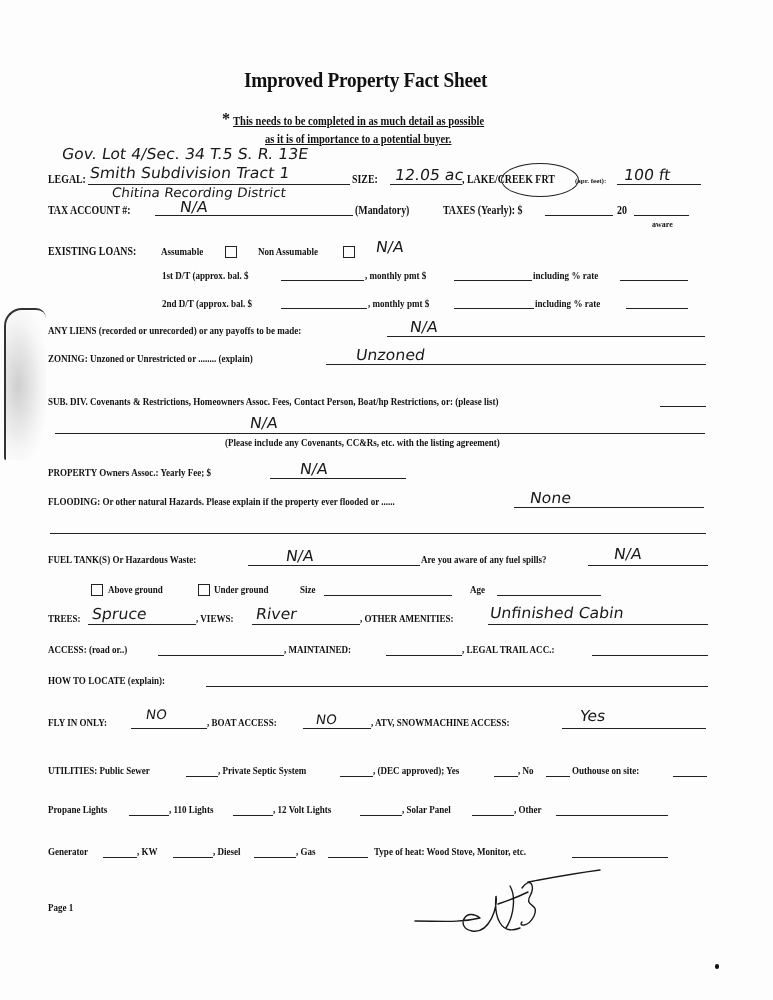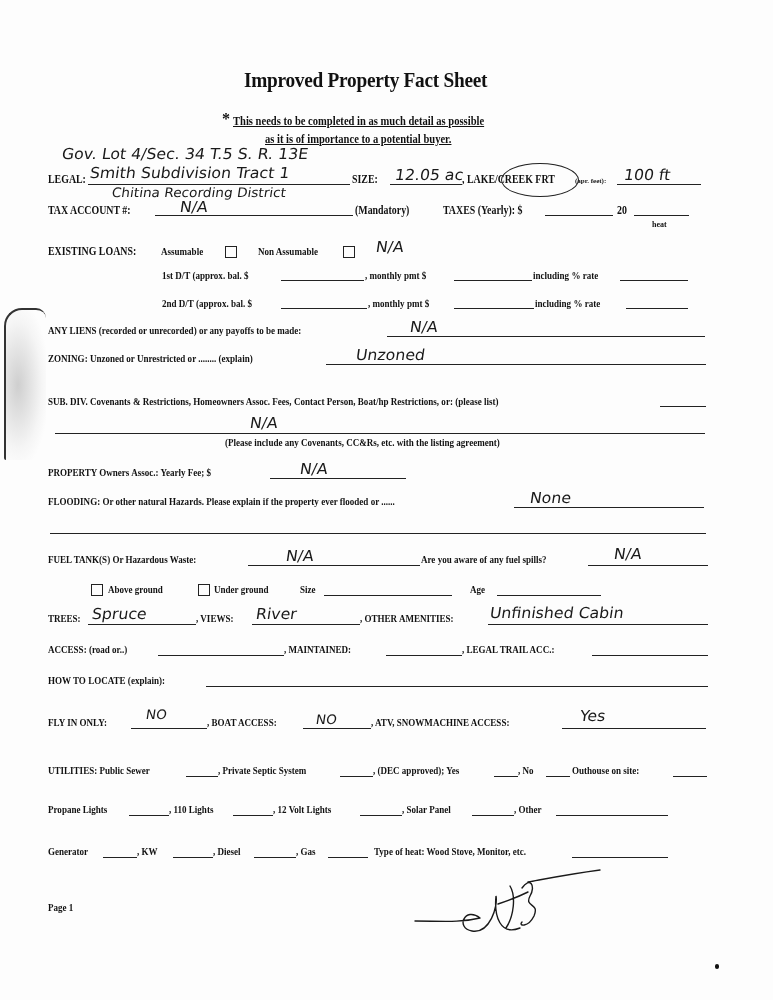--- a/index.html
+++ b/index.html
@@ -49,21 +49,21 @@
   <div class="abs hand" style="left:624px; top:166px;">100 ft</div>
 
   <div class="abs lbl" style="left:48px; top:204px;">TAX ACCOUNT #:</div>
   <div class="line" style="left:155px; top:215px; width:198px;"></div>
   <div class="abs hand" style="left:180px; top:198px;">N/A</div>
   <div class="abs lbl" style="left:355px; top:204px;">(Mandatory)</div>
   <div class="abs lbl" style="left:443px; top:204px;">TAXES (Yearly): $</div>
   <div class="line" style="left:545px; top:215px; width:68px;"></div>
   <div class="abs lbl" style="left:617px; top:204px;">20</div>
   <div class="line" style="left:634px; top:215px; width:55px;"></div>
-  <div class="abs" style="left:652px; top:220px; font-size:8px; font-weight:bold;">heat</div>
+  <div class="abs" style="left:652px; top:220px; font-size:8px; font-weight:bold;">aware</div>
 
   <div class="abs lbl" style="left:48px; top:245px;">EXISTING LOANS:</div>
   <div class="abs lbl small" style="left:161px; top:246px;">Assumable</div>
   <span class="abs cb" style="left:222px; top:246px;"></span>
   <div class="abs lbl small" style="left:258px; top:246px;">Non Assumable</div>
   <span class="abs cb" style="left:340px; top:246px;"></span>
   <div class="abs hand" style="left:376px; top:238px;">N/A</div>
 
   <div class="abs lbl small" style="left:162px; top:270px;">1st D/T  (approx. bal. $</div>
   <div class="line" style="left:281px; top:280px; width:83px;"></div>

